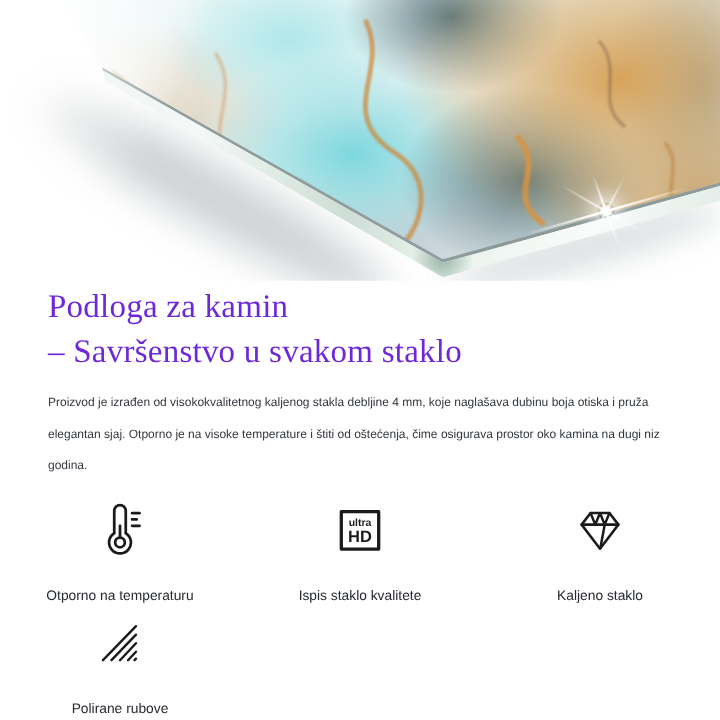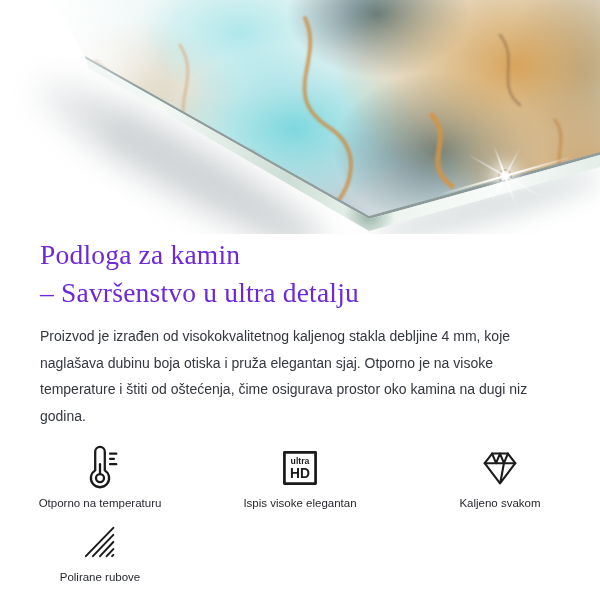--- a/index.html
+++ b/index.html
@@ -80,33 +80,33 @@
 
   
   .content { padding: 2px 40px 0 40px; }
   h1 {
     font-family: "Liberation Serif", "DejaVu Serif", serif;
     font-weight: 400; font-size: 27.5px; line-height: 38px;
     color: #6d28d9; letter-spacing: 0.2px;
   }
   .desc {
     margin-top: 11px; width: 525px;
-    font-size: 14px; line-height: 26.5px; color: #33373d;
+    font-size: 10px; line-height: 26.5px; color: #33373d;
   }
 
   
   .features {
     margin-top: 13px;
     display: grid; grid-template-columns: repeat(3, 200px);
     row-gap: 7px;
     width: 600px; margin-left: -40px;
   }
   .feature { display: flex; flex-direction: column; align-items: center; justify-content: flex-end; }
   .feature .icon-slot { height: 52px; display: flex; align-items: center; justify-content: center; }
-  .feature .label { margin-top: 3px; font-size: 11.5px; color: #26292e; white-space: nowrap; }
+  .feature .label { margin-top: 23px; font-size: 11.5px; color: #26292e; white-space: nowrap; }
   .ico { stroke: #1b1b1b; fill: none; stroke-width: 2.4; stroke-linecap: round; stroke-linejoin: round; }
   .ico .fill { fill: #1b1b1b; stroke: none; }
   .ico text { stroke: none; fill: #1b1b1b; font-family: "Liberation Sans", sans-serif; font-weight: bold; }
 </style>
 </head>
 <body>
 
 <div class="hero">
   <div class="glass-shadow-left"></div>
   <div class="glass-shadow-right"></div>
@@ -138,21 +138,21 @@
     <div class="ray r1"></div>
       <div class="ray r2"></div>
     <div class="ray r3"></div>
       <div class="ray r4"></div>
     <div class="core"></div>
   </div>
 </div>
 
 <div class="content">
   <h1><span>Podloga za kamin</span><br>
-  <span>– Savršenstvo u ultra detalju</span></h1>
+  <span>– Savršenstvo u svakom staklo</span></h1>
 
   <p class="desc">Proizvod je izrađen od visokokvalitetnog kaljenog stakla debljine 4 mm, koje naglašava dubinu boja otiska i pruža elegantan sjaj. Otporno je na visoke temperature i štiti od oštećenja, čime osigurava prostor oko kamina na dugi niz godina.</p>
 
   <div class="features">
 
     <div class="feature">
       <div class="icon-slot">
         <svg class="ico" width="46" height="46" viewBox="0 0 48 48">
           <path d="M19,7 a5,5 0 0 1 10,0 V26.5 a9.5,9.5 0 1 1 -10,0 Z"></path>
           <circle cx="24" cy="34.5" r="4.2"></circle>
@@ -164,34 +164,34 @@
     </div>
 
     <div class="feature">
       <div class="icon-slot">
         <svg class="ico" width="44" height="44" viewBox="0 0 48 48">
           <rect x="7" y="7" width="34" height="34" stroke-width="3"></rect>
           <text x="24" y="20" font-size="9.5" text-anchor="middle">ultra</text>
           <text x="24" y="35" font-size="15" text-anchor="middle">HD</text>
         </svg>
       </div>
-      <div class="label">Ispis visoke elegantan</div>
+      <div class="label">Ispis staklo kvalitete</div>
     </div>
 
 
     <div class="feature">
       <div class="icon-slot">
         <svg class="ico" width="42" height="42" viewBox="0 0 48 48" stroke-width="2.2">
           <path d="M15,7.5 H33 L41.5,18.5 L24,41.5 L6.5,18.5 Z"></path>
           <path d="M6.5,18.5 H41.5"></path>
           <path d="M15,7.5 L19.5,18.5 L24,7.5 L28.5,18.5 L33,7.5"></path>
           <path d="M28.5,18.5 L24.5,40"></path>
         </svg>
       </div>
-      <div class="label">Kaljeno svakom</div>
+      <div class="label">Kaljeno staklo</div>
     </div>
 
     <div class="feature">
       <div class="icon-slot">
         <svg class="ico" width="40" height="40" viewBox="0 0 48 48" stroke-width="3.4" stroke-linecap="butt">
           <path d="M7,41 L40,7"></path>
           <path d="M15.5,41 L40,15.5"></path>
           <path d="M24,41 L40,24"></path>
           <path d="M32,41 L40,32.5"></path>
           <path d="M38.5,41 L40,39.5"></path>

